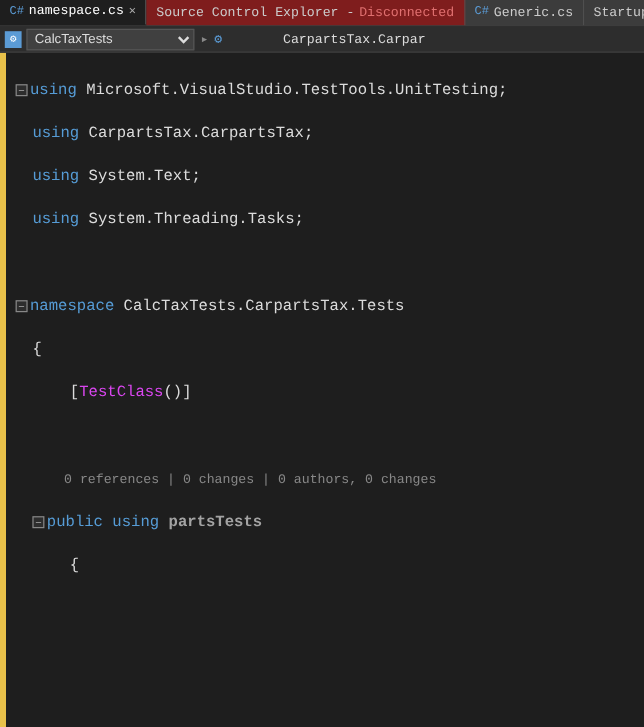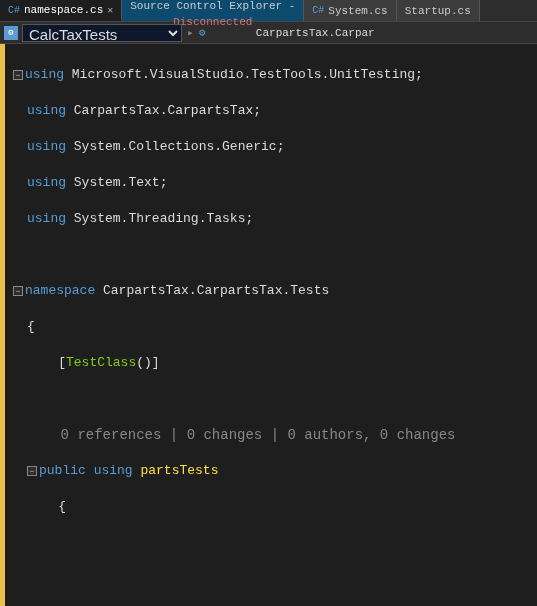--- a/index.html
+++ b/index.html
@@ -63,27 +63,27 @@
     }
     .location-bar .loc-icon {
       width: 16px;
       height: 16px;
       background: #5b9bd5;
       display: inline-block;
       margin-right: 2px;
       flex-shrink: 0;
     }
     .location-bar select {
-      background: #0f172a;
+      background: #404040;
       color: #ddd;
       border: 1px solid #555;
-      font-size: 15px;
+      font-size: 11px;
       height: 18px;
       padding: 0 2px;
-      width: 160px;
+      width: 140px;
     }
     .location-bar .loc-text {
       color: #ddd;
       font-size: 11px;
     }
     .loc-dropdown {
       background: #3c3c3c;
       color: #ccc;
       border: 1px solid #555;
       font-size: 11px;
@@ -114,24 +114,24 @@
       padding: 4px 0 4px 8px;
       overflow-x: auto;
       overflow-y: auto;
       color: #dcdcdc;
       line-height: 18px;
       white-space: pre;
     }
 
     
     .kw { color: #569cd6; }
-    .cls { color: #fde047; }
-    .attr { color: #84cc16; margin-top: 36px; }
+    .cls { color: #a3a3a3; font-weight: bold; }
+    .attr { color: #d946ef; margin-top: 36px; }
     .plain { color: #dcdcdc; }
-    .gray-text { color: #888; font-size: 14px; margin-top: 40px; }
+    .gray-text { color: #888; font-size: 11px; margin-top: 40px; }
 
     
     .collapse-box {
       display: inline-block;
       width: 10px;
       height: 10px;
       border: 1px solid #888;
       background: #2d2d2d;
       color: #aaa;
       font-size: 9px;
@@ -142,40 +142,39 @@
       cursor: pointer;
     }
 
     .code-line {
       display: block;
       height: 18px;
       line-height: 18px;
     }
 
     .source-control-tab {
-      background: #0c4a6e;
-      flex-direction: column;
+      background: #7f1d1d;
     }
   </style>
 </head>
 <body>
 
 <div class="tab-bar">
   <div class="tab active">
     <span class="tab-icon">C#</span>
     <span>namespace.cs</span>
     <span class="close-btn">✕</span>
   </div>
   <div class="tab source-control-tab">
     <span>Source Control Explorer - </span>
       <span style="color:#e07070;">Disconnected</span>
   </div>
   <div class="tab">
     <span class="tab-icon" style="color:#5b9bd5;">C#</span>
-    <span>System.cs</span>
+    <span>Generic.cs</span>
   </div>
   <div class="tab">
     <span>Startup.cs</span>
   </div>
   <div class="tab-spacer"></div>
 </div>
 
 <div class="location-bar">
   <span class="loc-icon" style="width:14px;height:14px;background:#5b9bd5;font-size:9px;color:#fff;display:flex;align-items:center;justify-content:center;">⚙</span>
   <select class="loc-dropdown">
@@ -188,25 +187,24 @@
   </span>
 </div>
 
 <div class="editor">
 
   <div class="yellow-bar"></div>
 
   <div class="code-content">
 <span class="code-line"><span class="collapse-box">−</span><span class="kw">using</span><span class="plain"> Microsoft.VisualStudio.TestTools.UnitTesting;</span></span>
 <span class="code-line"><span style="display:inline-block;width:14px;"></span><span class="kw">using</span><span class="plain"> CarpartsTax.CarpartsTax;</span></span>
-<span class="code-line"><span style="display:inline-block;width:14px;"></span><span class="kw">using</span><span class="plain"> System.Collections.Generic;</span></span>
 <span class="code-line"><span style="display:inline-block;width:14px;"></span><span class="kw">using</span><span class="plain"> System.Text;</span></span>
 <span class="code-line"><span style="display:inline-block;width:14px;"></span><span class="kw">using</span><span class="plain"> System.Threading.Tasks;</span></span>
 <span class="code-line"> </span>
-<span class="code-line"><span class="collapse-box">−</span><span class="kw">namespace</span><span class="plain"> CarpartsTax.CarpartsTax.Tests</span></span>
+<span class="code-line"><span class="collapse-box">−</span><span class="kw">namespace</span><span class="plain"> CalcTaxTests.CarpartsTax.Tests</span></span>
 <span class="code-line"><span style="display:inline-block;width:14px;"></span><span class="plain">{</span></span>
 <span class="code-line"><span style="display:inline-block;width:14px;"></span><span class="plain">    [</span><span class="attr">TestClass</span><span class="plain">()]</span></span>
 <span class="code-line"> </span>
 <span class="code-line"><span style="display:inline-block;width:14px;"></span><span class="gray-text">    0 references | 0 changes | 0 authors, 0 changes</span></span>
 <span class="code-line"><span style="display:inline-block;width:14px;"></span><span class="collapse-box">−</span><span class="kw">public</span><span class="plain"> </span><span class="kw">using</span><span class="plain"> </span><span class="cls">partsTests</span></span>
 <span class="code-line"><span style="display:inline-block;width:14px;"></span><span class="plain">    {</span></span>
 
 
 
 

